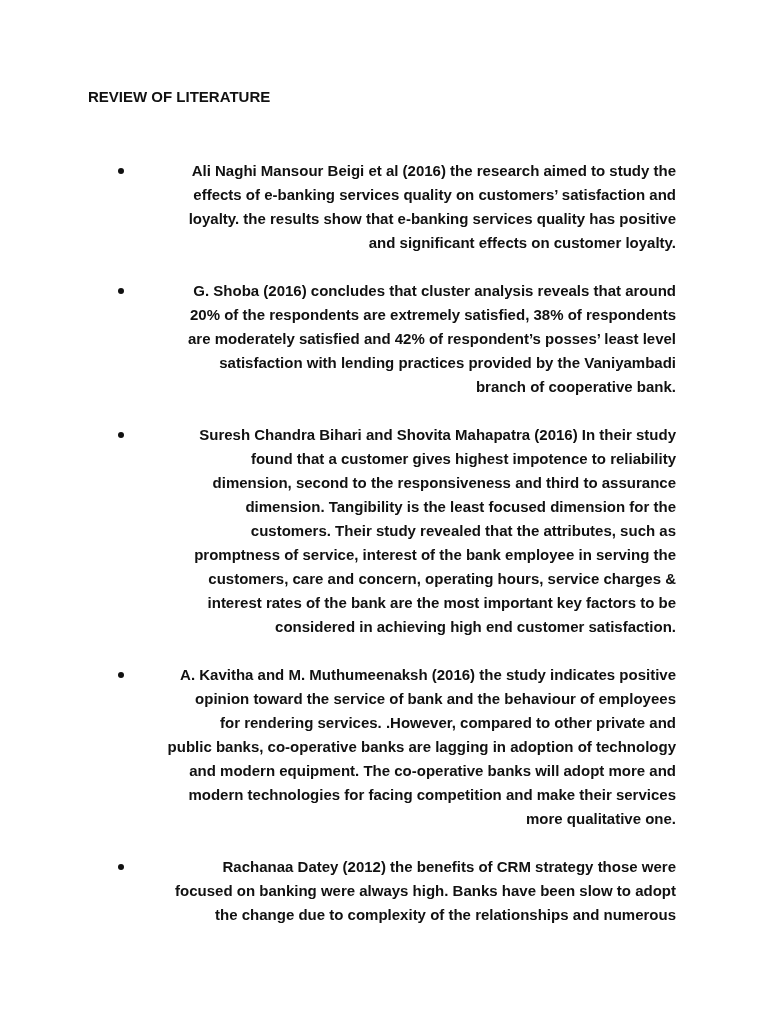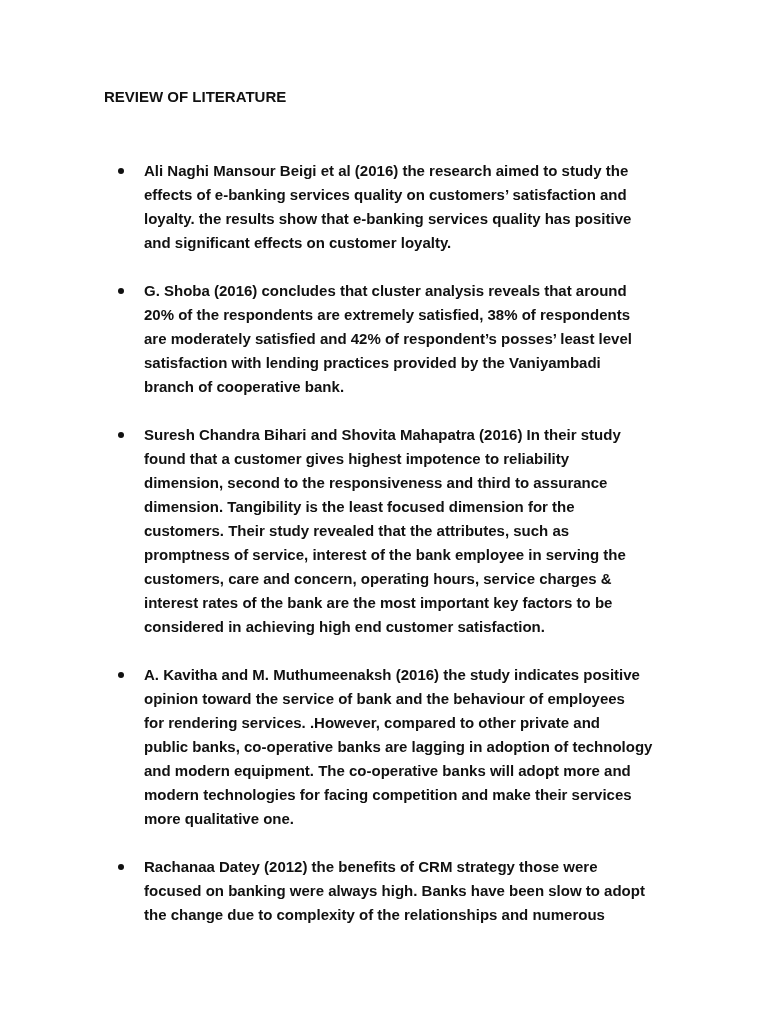--- a/index.html
+++ b/index.html
@@ -16,21 +16,21 @@
       color: #111111;
     }
     .page {
       position: absolute;
       left: 0; top: 0;
       width: 768px; height: 1024px;
       background: #ffffff;
     }
     .heading {
       position: absolute;
-      left: 104px;
+      left: 88px;
       top: 88px;
       font-size: 15px;
       font-weight: bold;
       letter-spacing: 0px;
       margin: 0;
       color: #111111;
     }
     .lit-list {
       position: absolute;
       left: 0;
@@ -57,20 +57,21 @@
       position: absolute;
       left: 26px;
       top: 0;
       width: 532px;
       font-size: 15px;
       font-weight: bold;
       line-height: 24px;
       color: #111111;
       white-space: pre-line;
       margin: 0;
+      text-align: right;
     }
   </style>
 </head>
 <body>
 
 <div class="page">
   <h1 class="heading">REVIEW OF LITERATURE</h1>
 
   <ul class="lit-list">
     <li class="lit-item" style="top:159px;">

